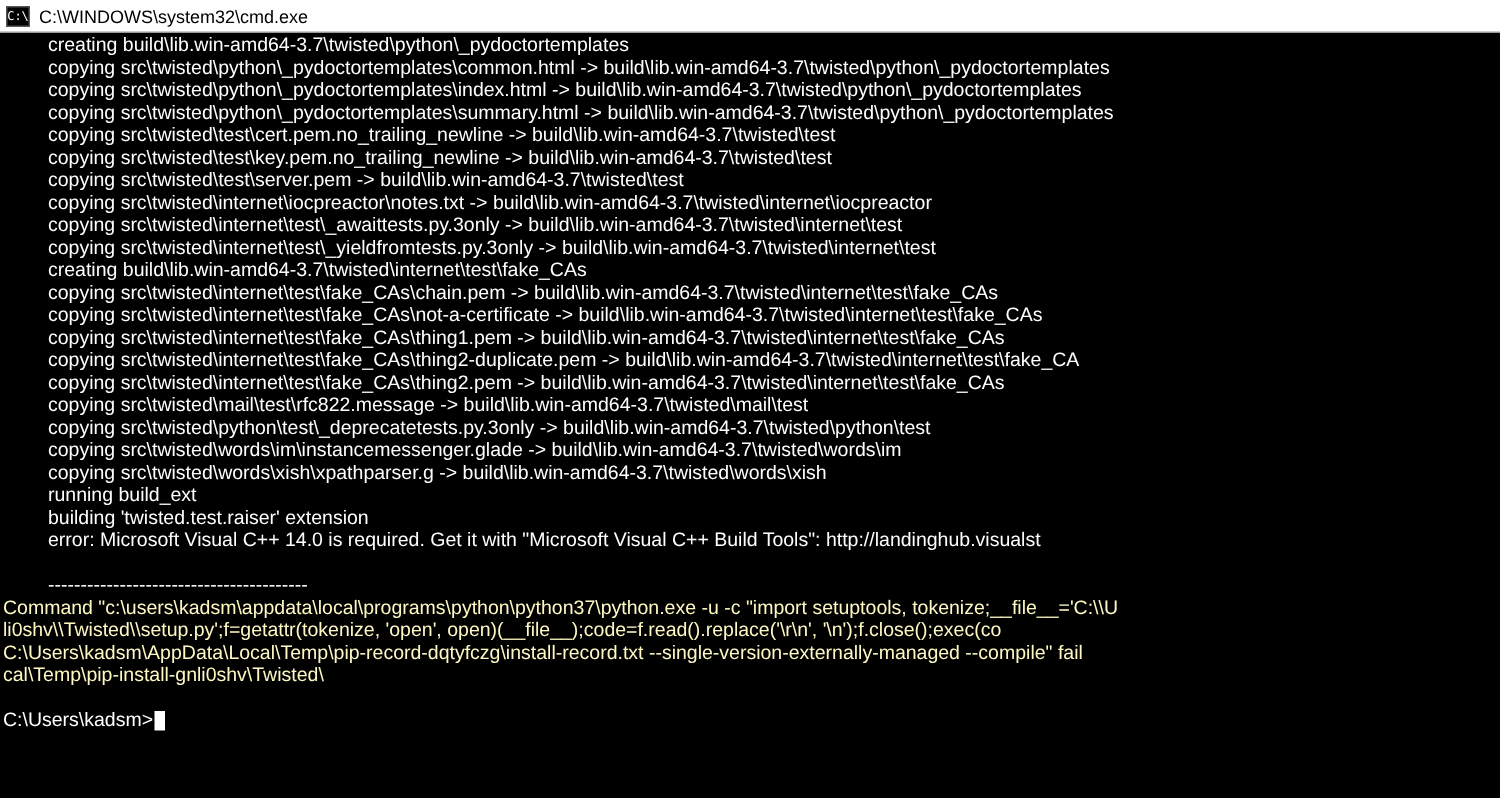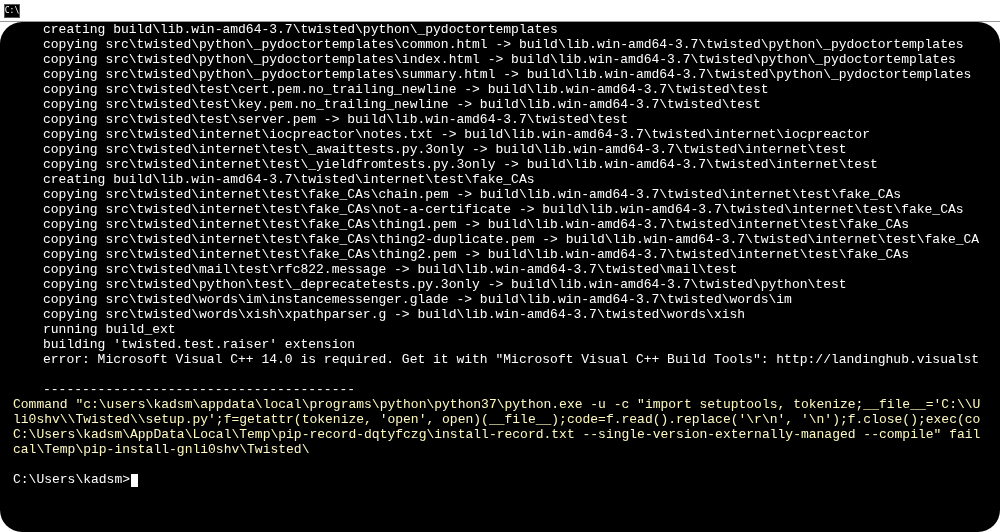--- a/index.html
+++ b/index.html
@@ -38,27 +38,26 @@
       font-family: monospace;
       border: 1px solid #555;
     }
     .titlebar .title-text {
       color: #000;
     }
     .console {
       flex: 1;
       background: #000;
       color: #fff;
-      font-family: Liberation Mono, monospace;
+      font-family: Liberation Sans, sans-serif;
       font-size: 13px;
       line-height: 15px;
-      padding: 0 2px 2px 13px;
+      padding: 0 2px 2px 2px;
       white-space: pre;
       overflow: hidden;
-      border-radius: 22px;
     }
     .line { white-space: pre; }
     .indent { padding-left: 30px; }
     .red { color: #fef9c3; }
     .cursor {
       display: inline-block;
       width: 7px;
       height: 13px;
       background: #fff;
       vertical-align: text-bottom;
@@ -67,15 +66,16 @@
     .blank { height: 15px; }
   </style>
 </head>
 <body>
 
 <div class="window">
   <div class="titlebar">
     <div class="cmd-icon">
       <span>C:\</span>
     </div>
+    <div class="title-text">C:\WINDOWS\system32\cmd.exe</div>
   </div>
   <div class="console" id="console"><div class="line indent">creating build\lib.win-amd64-3.7\twisted\python\_pydoctortemplates</div><div class="line indent">copying src\twisted\python\_pydoctortemplates\common.html -&gt; build\lib.win-amd64-3.7\twisted\python\_pydoctortemplates</div><div class="line indent">copying src\twisted\python\_pydoctortemplates\index.html -&gt; build\lib.win-amd64-3.7\twisted\python\_pydoctortemplates</div><div class="line indent">copying src\twisted\python\_pydoctortemplates\summary.html -&gt; build\lib.win-amd64-3.7\twisted\python\_pydoctortemplates</div><div class="line indent">copying src\twisted\test\cert.pem.no_trailing_newline -&gt; build\lib.win-amd64-3.7\twisted\test</div><div class="line indent">copying src\twisted\test\key.pem.no_trailing_newline -&gt; build\lib.win-amd64-3.7\twisted\test</div><div class="line indent">copying src\twisted\test\server.pem -&gt; build\lib.win-amd64-3.7\twisted\test</div><div class="line indent">copying src\twisted\internet\iocpreactor\notes.txt -&gt; build\lib.win-amd64-3.7\twisted\internet\iocpreactor</div><div class="line indent">copying src\twisted\internet\test\_awaittests.py.3only -&gt; build\lib.win-amd64-3.7\twisted\internet\test</div><div class="line indent">copying src\twisted\internet\test\_yieldfromtests.py.3only -&gt; build\lib.win-amd64-3.7\twisted\internet\test</div><div class="line indent">creating build\lib.win-amd64-3.7\twisted\internet\test\fake_CAs</div><div class="line indent">copying src\twisted\internet\test\fake_CAs\chain.pem -&gt; build\lib.win-amd64-3.7\twisted\internet\test\fake_CAs</div><div class="line indent">copying src\twisted\internet\test\fake_CAs\not-a-certificate -&gt; build\lib.win-amd64-3.7\twisted\internet\test\fake_CAs</div><div class="line indent">copying src\twisted\internet\test\fake_CAs\thing1.pem -&gt; build\lib.win-amd64-3.7\twisted\internet\test\fake_CAs</div><div class="line indent">copying src\twisted\internet\test\fake_CAs\thing2-duplicate.pem -&gt; build\lib.win-amd64-3.7\twisted\internet\test\fake_CA</div><div class="line indent">copying src\twisted\internet\test\fake_CAs\thing2.pem -&gt; build\lib.win-amd64-3.7\twisted\internet\test\fake_CAs</div><div class="line indent">copying src\twisted\mail\test\rfc822.message -&gt; build\lib.win-amd64-3.7\twisted\mail\test</div><div class="line indent">copying src\twisted\python\test\_deprecatetests.py.3only -&gt; build\lib.win-amd64-3.7\twisted\python\test</div><div class="line indent">copying src\twisted\words\im\instancemessenger.glade -&gt; build\lib.win-amd64-3.7\twisted\words\im</div><div class="line indent">copying src\twisted\words\xish\xpathparser.g -&gt; build\lib.win-amd64-3.7\twisted\words\xish</div><div class="line indent">running build_ext</div><div class="line indent">building 'twisted.test.raiser' extension</div><div class="line indent">error: Microsoft Visual C++ 14.0 is required. Get it with "Microsoft Visual C++ Build Tools": http://landinghub.visualst</div><div class="line blank"> </div><div class="line indent">----------------------------------------</div><div class="line red">Command "c:\users\kadsm\appdata\local\programs\python\python37\python.exe -u -c "import setuptools, tokenize;__file__='C:\\U</div><div class="line red">li0shv\\Twisted\\setup.py';f=getattr(tokenize, 'open', open)(__file__);code=f.read().replace('\r\n', '\n');f.close();exec(co</div><div class="line red">C:\Users\kadsm\AppData\Local\Temp\pip-record-dqtyfczg\install-record.txt --single-version-externally-managed --compile" fail</div><div class="line red">cal\Temp\pip-install-gnli0shv\Twisted\</div><div class="line blank"> </div><div class="line"><span>C:\Users\kadsm&gt;</span><span class="cursor"></span></div></div>
 </div>
 
 </body></html>

